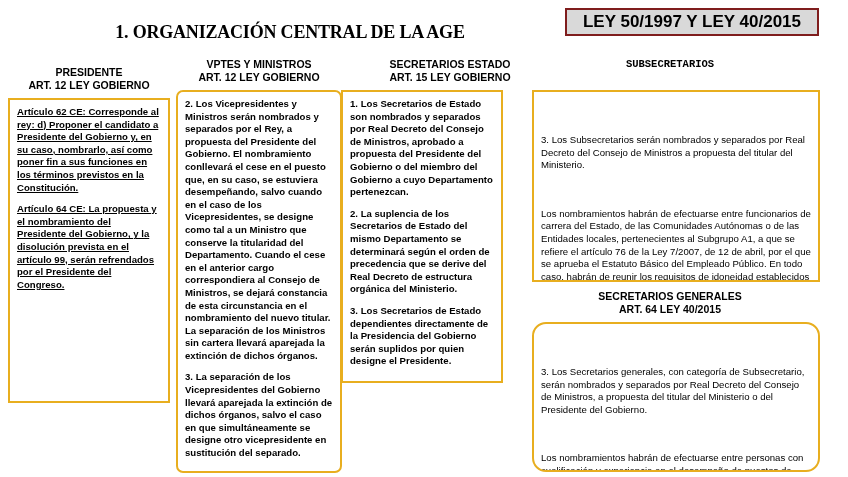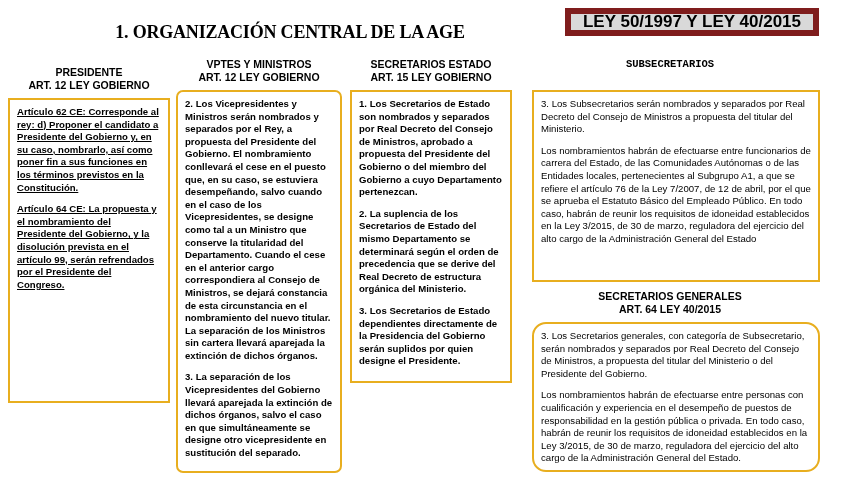--- a/index.html
+++ b/index.html
@@ -34,21 +34,21 @@
     color: #000;
   }
   
   #law-banner {
     position: absolute;
     left: 565px;
     top: 8px;
     width: 254px;
     height: 28px;
     background: #d9d9d9;
-    border: 6px solid #7f1d1d;
+    border: 2px solid #7f1d1d;
     box-sizing: border-box;
     display: flex;
     align-items: center;
     justify-content: center;
     font-family: "Liberation Sans", sans-serif;
     font-weight: bold;
     font-size: 17px;
     color: #000;
   }
   
@@ -73,33 +73,33 @@
     font-size: 9.6px;
     line-height: 12.6px;
     color: #000;
     overflow: hidden;
   }
   .box p {
     margin: 0 0 9px 0;
     font-weight: bold;
   }
   .box p:last-child { margin-bottom: 0; }
-  .box.normal p { font-weight: normal; }
+  .box.normal p { font-weight: normal; margin-top: 36px; }
   .u { text-decoration: underline; }
 
   
   #hdr-presidente { left: 8px;  top: 66px;  width: 162px; }
   #hdr-vptes      { left: 176px; top: 58px; width: 166px; }
-  #hdr-secestado  { left: 350px; top: 58px; width: 162px; }
+  #hdr-secestado  { left: 369px; top: 58px; width: 162px; }
   #hdr-subsec     { left: 520px; top: 58px; width: 300px; font-family: Liberation Mono, monospace; }
   #hdr-secgen     { left: 520px; top: 290px; width: 300px; }
 
   #box-presidente { left: 8px;   top: 98px;  width: 162px; height: 305px; }
   #box-vptes      { left: 176px; top: 90px;  width: 166px; height: 383px; border-radius: 7px; }
-  #box-secestado  { left: 350px; top: 90px;  width: 162px; height: 293px; }
+  #box-secestado  { left: 341px; top: 90px;  width: 162px; height: 293px; }
   #box-subsec     { left: 532px; top: 90px;  width: 288px; height: 192px; }
   #box-secgen     { left: 532px; top: 322px; width: 288px; height: 150px; border-radius: 14px; }
 </style>
 </head>
 <body>
 
 <div id="page">
 
   <div id="main-title">1. ORGANIZACIÓN CENTRAL DE LA AGE</div>
 

